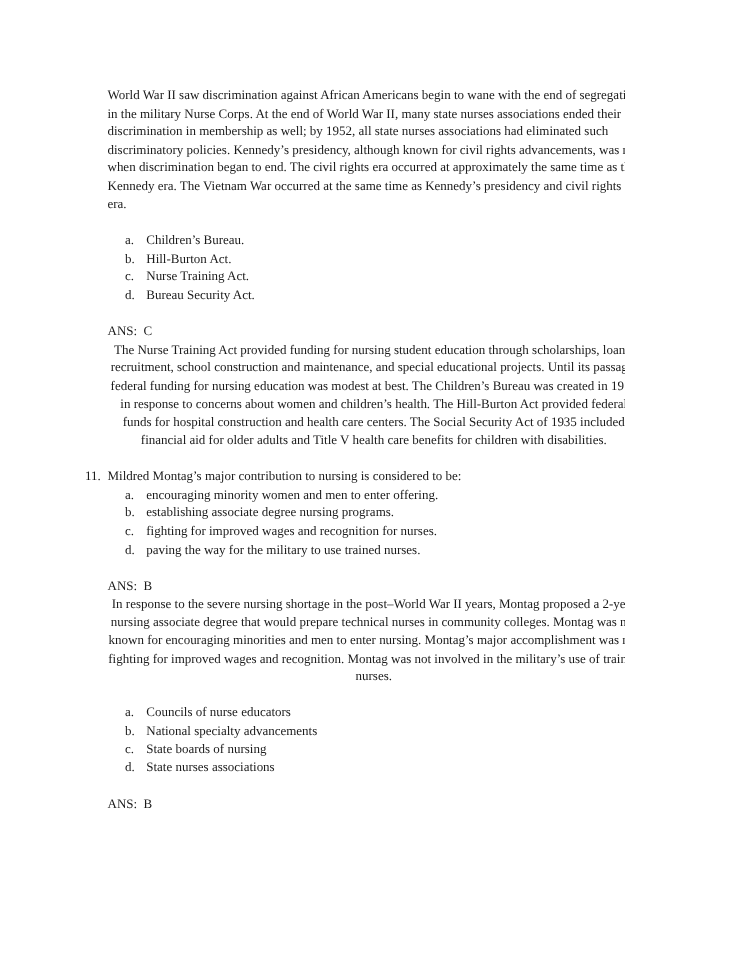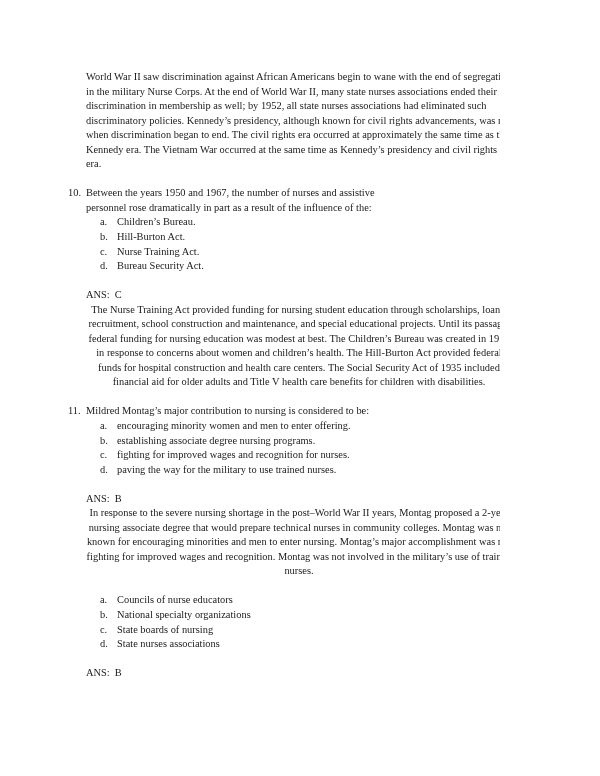--- a/index.html
+++ b/index.html
@@ -89,24 +89,20 @@
 </style>
 </head>
 <body>
 
 <div class="page">
   <div class="doc-body">
 
     <p class="intro-para">World War II saw discrimination against African Americans begin to wane with the end of segregation in the military Nurse Corps. At the end of World War II, many state nurses associations ended their discrimination in membership as well; by 1952, all state nurses associations had eliminated such discriminatory policies. Kennedy’s presidency, although known for civil rights advancements, was not when discrimination began to end. The civil rights era occurred at approximately the same time as the Kennedy era. The Vietnam War occurred at the same time as Kennedy’s presidency and civil rights era.</p>
 
     <div class="qblock">
-      <div class="q-row">
-        <span class="q-num">10.</span>
-        <span class="q-text">Between the years 1950 and 1967, the number of nurses and assistive personnel rose dramatically in part as a result of the influence of the:</span>
-      </div>
       <ul class="options">
         <li class="opt-row">
           <span class="opt-letter">a.</span>
           <span class="opt-text">Children’s Bureau.</span>
         </li>
         <li class="opt-row">
           <span class="opt-letter">b.</span>
           <span class="opt-text">Hill-Burton Act.</span>
         </li>
         <li class="opt-row">
@@ -154,21 +150,21 @@
     </div>
 
     <div class="qblock">
       <ul class="options">
         <li class="opt-row">
           <span class="opt-letter">a.</span>
           <span class="opt-text">Councils of nurse educators</span>
         </li>
         <li class="opt-row">
           <span class="opt-letter">b.</span>
-          <span class="opt-text">National specialty organizations</span>
+          <span class="opt-text">National specialty advancements</span>
         </li>
         <li class="opt-row">
           <span class="opt-letter">c.</span>
           <span class="opt-text">State boards of nursing</span>
         </li>
         <li class="opt-row">
           <span class="opt-letter">d.</span>
           <span class="opt-text">State nurses associations</span>
         </li>
       </ul>

